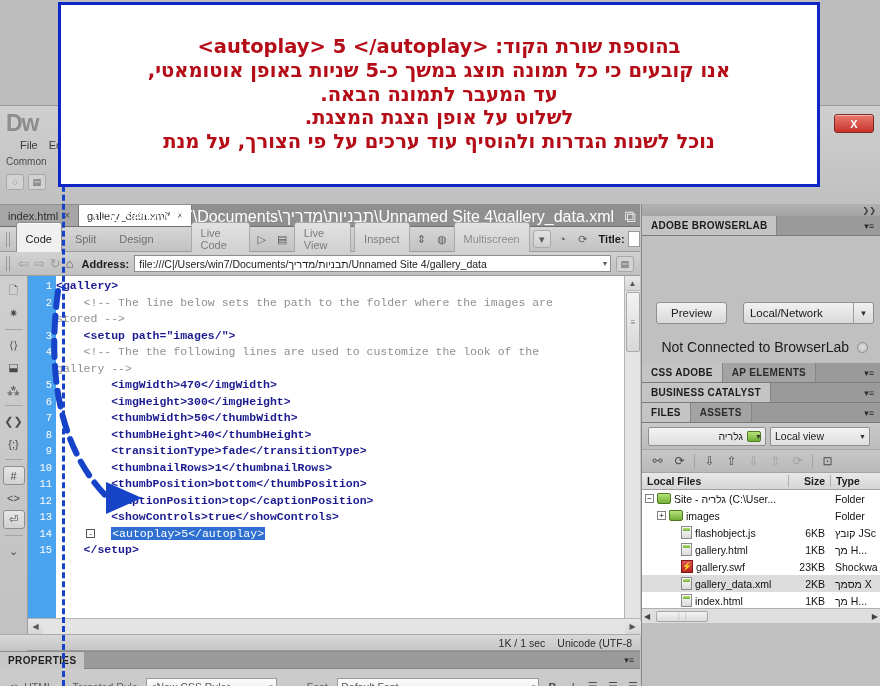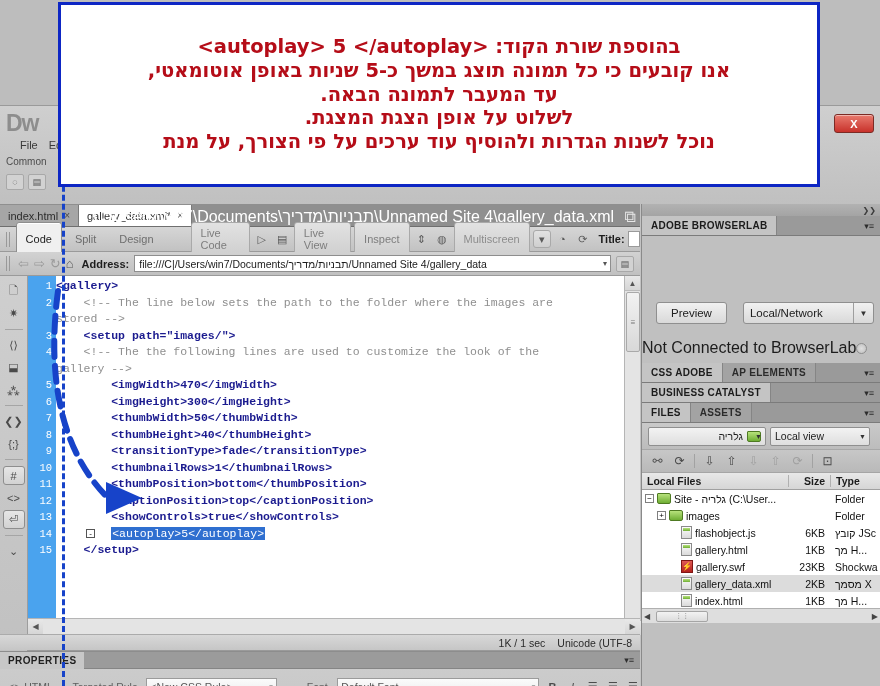--- a/index.html
+++ b/index.html
@@ -281,22 +281,22 @@
     background: linear-gradient(#f1f1f1,#d9d9d9); font-size: 11.5px; color: #202020;
     display: flex; align-items: center; padding: 0 6px; position: relative;
   }
   .bl-select .arw {
     position: absolute; right: 0; top: 0; width: 20px; height: 20px;
     border-left: 1px solid #9e9e9e; display: flex; align-items: center; justify-content: center;
     font-size: 8px; color: #333;
   }
   .bl-status {
     position: absolute; left: 0; right: 12px; top: 103px;
-    display: flex; align-items: center; 
-    font-size: 16px; color: #1c1c1c;
+    display: flex; align-items: center; justify-content: flex-end; gap: 8px;
+    font-size: 14px; color: #1c1c1c;
   }
   .bl-led { width: 11px; height: 11px; border-radius: 50%; border: 1px solid #8e8e8e;
     background: radial-gradient(#e0e0e0,#bdbdbd); }
 
   
   .files-toolbar {
     height: 27px; background: linear-gradient(#c9c9c9,#bcbcbc);
     display: flex; align-items: center; gap: 4px; padding: 0 6px;
     border-bottom: 1px solid #a8a8a8;
   }

